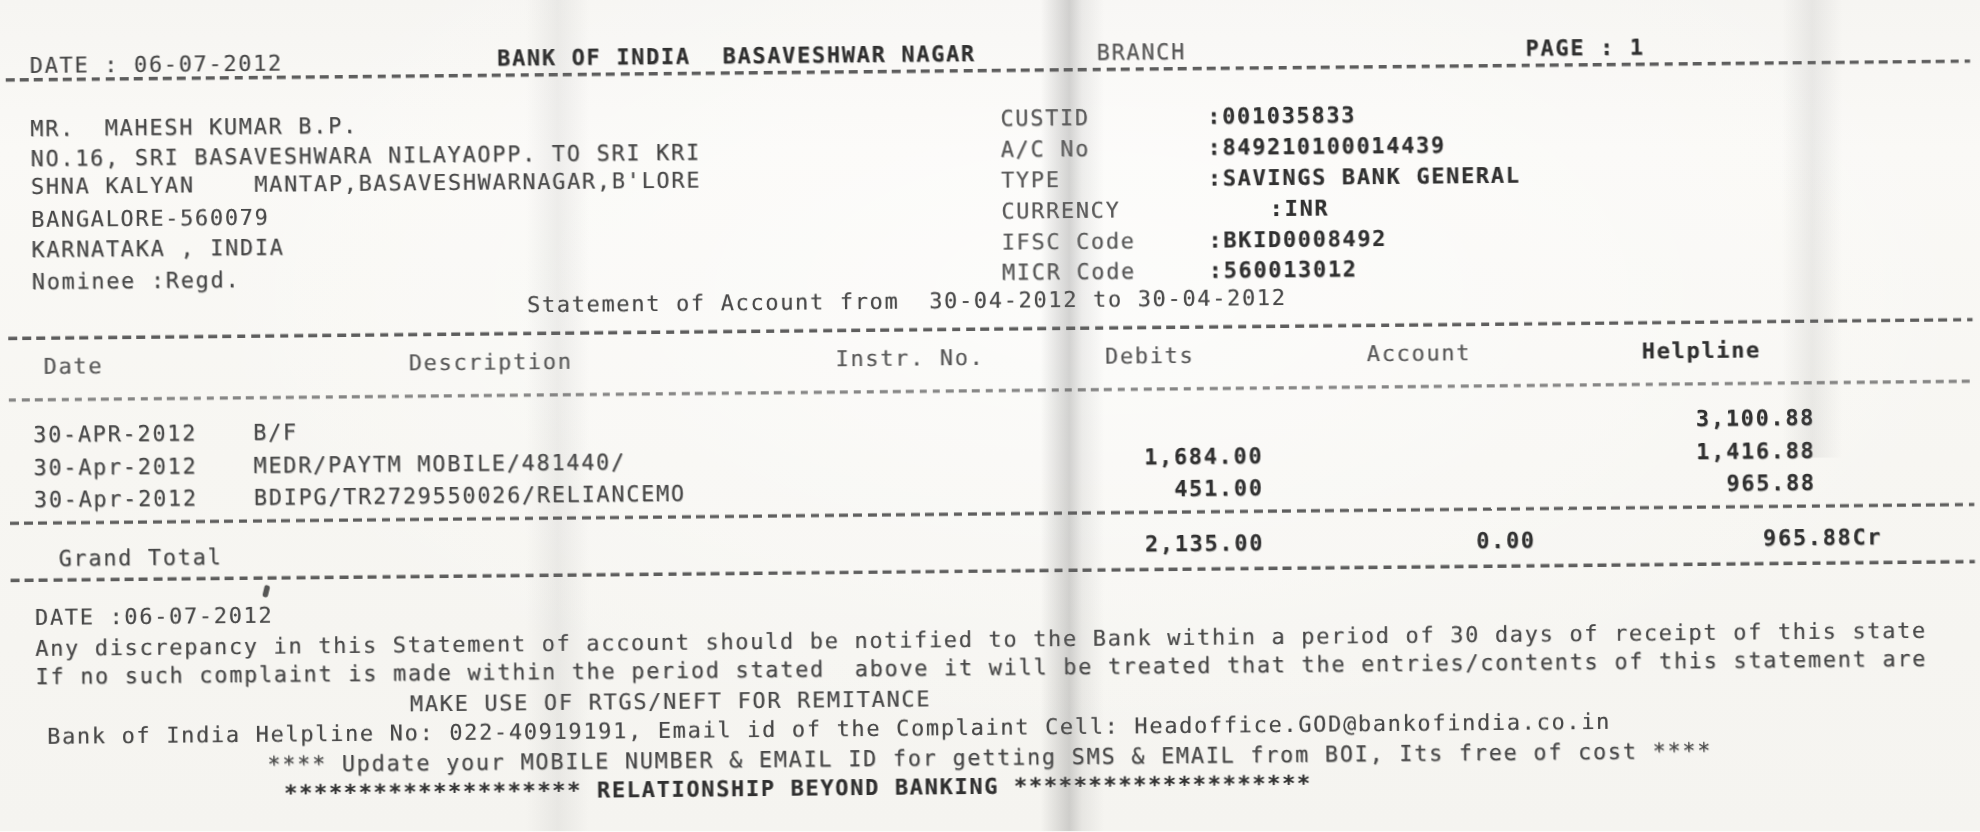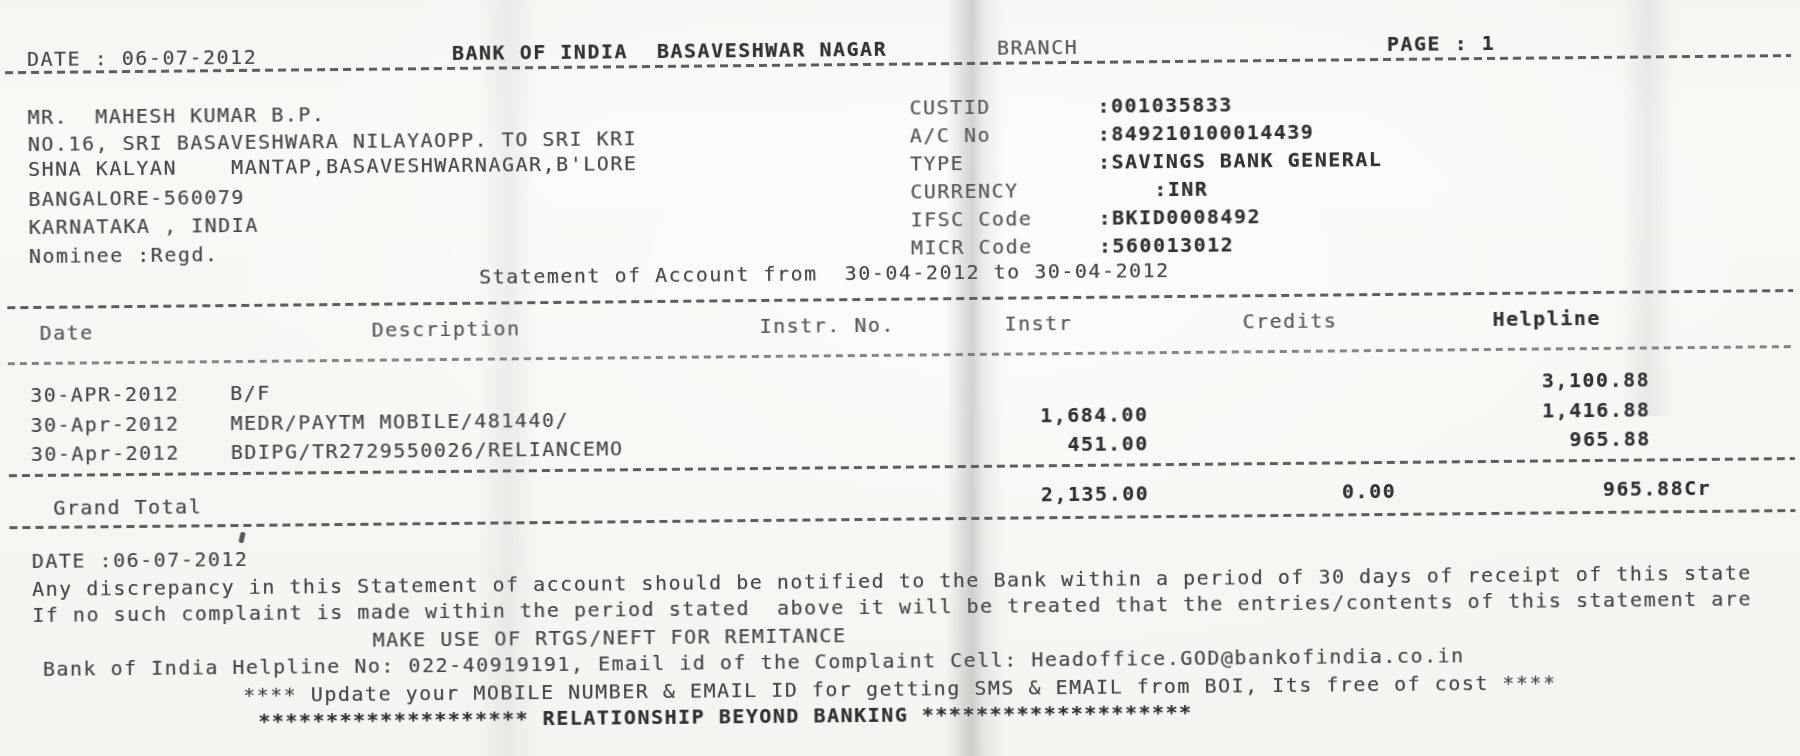--- a/index.html
+++ b/index.html
@@ -76,22 +76,22 @@
     <span class="t dim" style="left:912px; top:245px;">MICR Code</span>
     <span class="t b" style="left:1100px;top:245px;">:560013012</span>
 
     <span class="t" style="left:480px;top:270px;">Statement of Account from  30-04-2012 to 30-04-2012</span>
 
     <div class="dash" style="top:306px;"></div>
 
     <span class="t dim" style="left:40px;  top:322px;">Date</span>
     <span class="t dim" style="left:372px; top:322px;">Description</span>
     <span class="t dim" style="left:760px; top:322px;">Instr. No.</span>
-    <span class="t dim" style="left:1005px;top:322px;">Instr</span>
-    <span class="t dim" style="left:1243px;top:322px;">Credits</span>
+    <span class="t dim" style="left:1005px;top:322px;">Debits</span>
+    <span class="t dim" style="left:1243px;top:322px;">Account</span>
     <span class="t b" style="left:1493px;top:322px;">Helpline</span>
 
     <div class="dash lite" style="top:362px;"></div>
 
     <span class="t" style="left:30px; top:384px;">30-APR-2012</span>
     <span class="t" style="left:230px;top:384px;">B/F</span>
     <span class="t b amt" style="left:1450px;top:384px;">3,100.88</span>
 
     <span class="t" style="left:30px; top:414px;">30-Apr-2012</span>
     <span class="t" style="left:230px;top:414px;">MEDR/PAYTM MOBILE/481440/</span>

